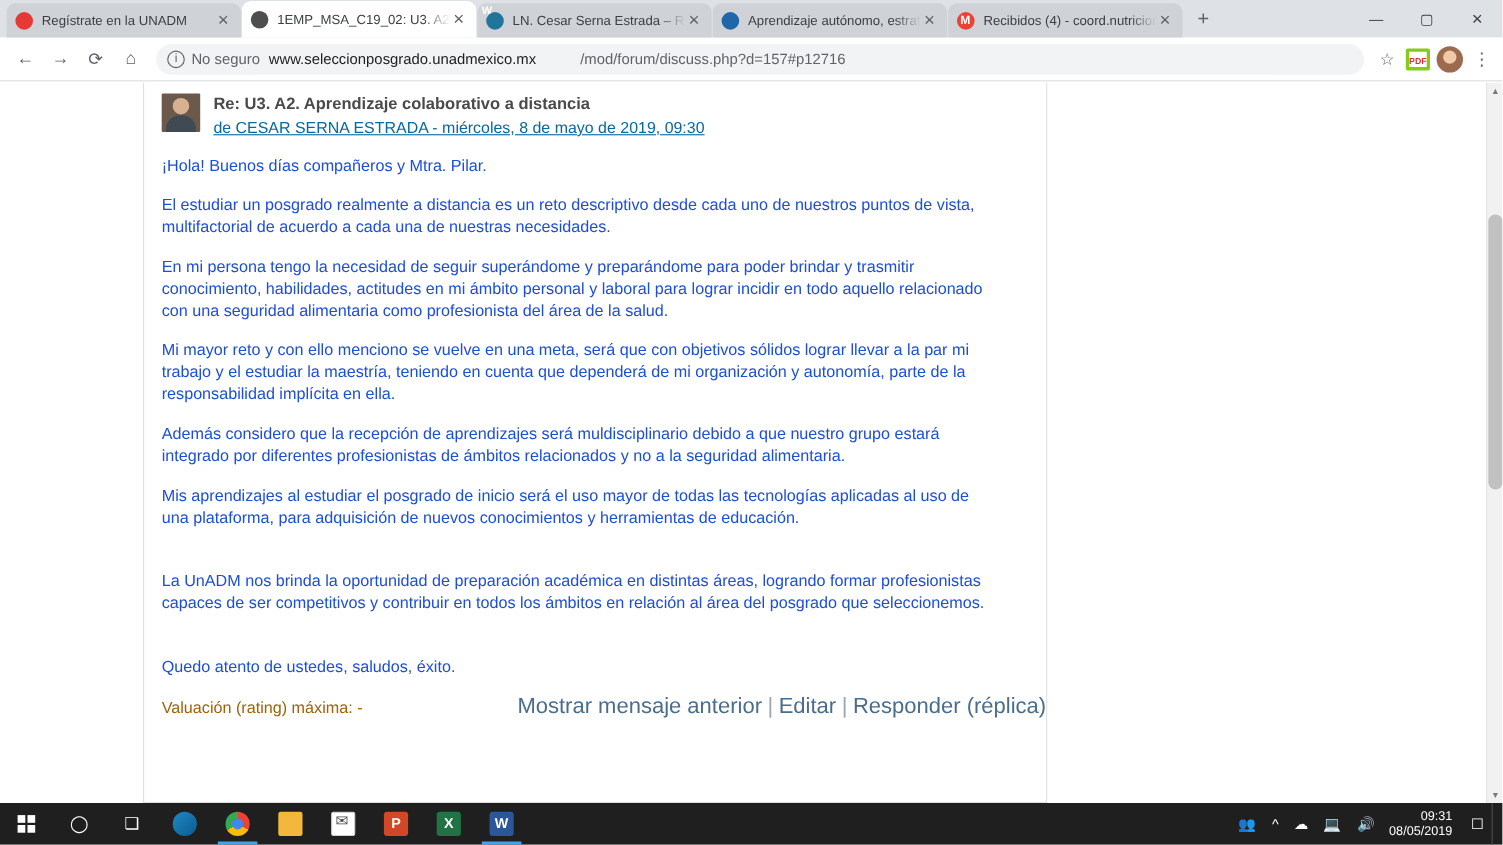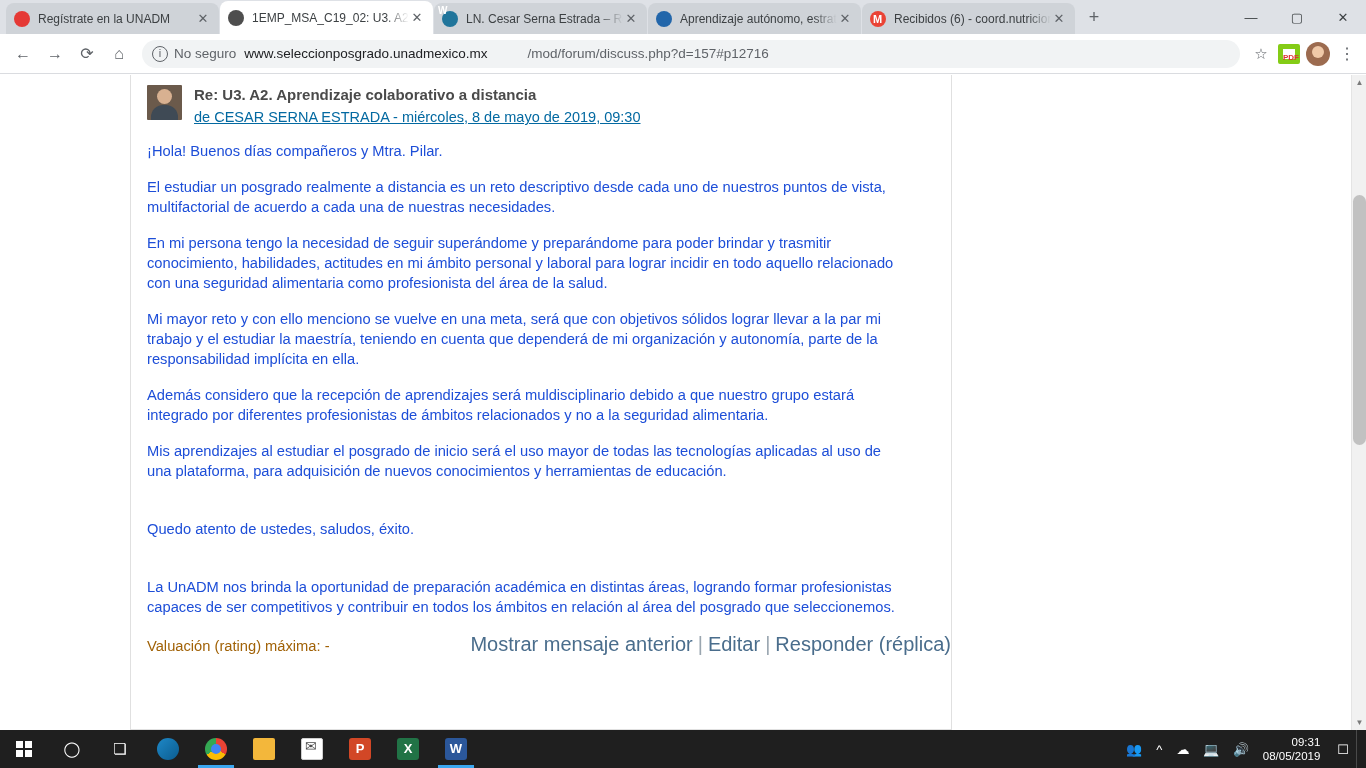--- a/index.html
+++ b/index.html
@@ -105,21 +105,21 @@
     width: 16px; height: 16px; border: 1.4px solid #5f6368; border-radius: 50%;
     color: #5f6368; font-size: 11px; line-height: 13px; text-align: center;
     margin-right: 6px; flex: 0 0 16px;
   }
   .omnibox .sec-text { color: #5f6368; margin-right: 8px; white-space: nowrap; }
   .omnibox .url-host { color: #202124; }
   .omnibox .url-post { color: #5f6368; margin-left: 40px; }
   .tb-right { display: flex; align-items: center; }
   .star { color: #5f6368; font-size: 15px; }
   .pdficon {
-    width: 22px; height: 20px; background: #ffffff; border: 5px solid #84cc16;
+    width: 22px; height: 20px; background: #ffffff; border: 3px solid #84cc16;
     color: #d33; font-size: 8px; font-weight: bold; text-align: center; line-height: 18px;
     border-radius: 2px;
   }
   .avatar-btn {
     width: 24px; height: 24px; border-radius: 50%;
     background: #9c6b4f; margin: 0 6px;
     overflow: hidden; position: relative;
   }
   .avatar-btn::after {
     content: ""; position: absolute; left: 6px; top: 4px;
@@ -270,21 +270,21 @@
       <span class="tab-title">LN. Cesar Serna Estrada – Resp</span>
       <span class="tab-close">✕</span>
     </div>
     <div class="tab">
       <span class="favicon fav-blue"></span>
       <span class="tab-title">Aprendizaje autónomo, estrate</span>
       <span class="tab-close">✕</span>
     </div>
     <div class="tab">
       <span class="favicon fav-gmail"></span>
-      <span class="tab-title">Recibidos (6) - coord.nutricion</span>
+      <span class="tab-title">Recibidos (4) - coord.nutricion</span>
       <span class="tab-close">✕</span>
     </div>
     <div class="newtab">+</div>
 
     <div class="winctrls">
       <div>—</div>
       <div>▢</div>
       <div>✕</div>
     </div>
   </div>
@@ -321,22 +321,22 @@
         </div>
       </div>
 
       <div class="post-body">
         <p>¡Hola! Buenos días compañeros y Mtra. Pilar.</p>
         <p>El estudiar un posgrado realmente a distancia es un reto descriptivo desde cada uno de nuestros puntos de vista, multifactorial de acuerdo a cada una de nuestras necesidades.</p>
         <p>En mi persona tengo la necesidad de seguir superándome y preparándome para poder brindar y trasmitir conocimiento, habilidades, actitudes en mi ámbito personal y laboral para lograr incidir en todo aquello relacionado con una seguridad alimentaria como profesionista del área de la salud.</p>
         <p>Mi mayor reto y con ello menciono se vuelve en una meta, será que con objetivos sólidos lograr llevar a la par mi trabajo y el estudiar la maestría, teniendo en cuenta que dependerá de mi organización y autonomía, parte de la responsabilidad implícita en ella.</p>
         <p>Además considero que la recepción de aprendizajes será muldisciplinario debido a que nuestro grupo estará integrado por diferentes profesionistas de ámbitos relacionados y no a la seguridad alimentaria.</p>
         <p>Mis aprendizajes al estudiar el posgrado de inicio será el uso mayor de todas las tecnologías aplicadas al uso de una plataforma, para adquisición de nuevos conocimientos y herramientas de educación.</p>
+        <p class="gap-before">La UnADM nos brinda la oportunidad de preparación académica en distintas áreas, logrando formar profesionistas capaces de ser competitivos y contribuir en todos los ámbitos en relación al área del posgrado que seleccionemos.</p>
         <p class="gap-before tight">Quedo atento de ustedes, saludos, éxito.</p>
-        <p class="gap-before">La UnADM nos brinda la oportunidad de preparación académica en distintas áreas, logrando formar profesionistas capaces de ser competitivos y contribuir en todos los ámbitos en relación al área del posgrado que seleccionemos.</p>
       </div>
 
       <div class="post-footer">
         <div class="rating">Valuación (rating) máxima: -</div>
         <div class="actions">
           <a href="#">Mostrar mensaje anterior</a><span class="sep">|</span><a href="#">Editar</a><span class="sep">|</span><a href="#">Responder (réplica)</a>
         </div>
       </div>
     </div>
 

